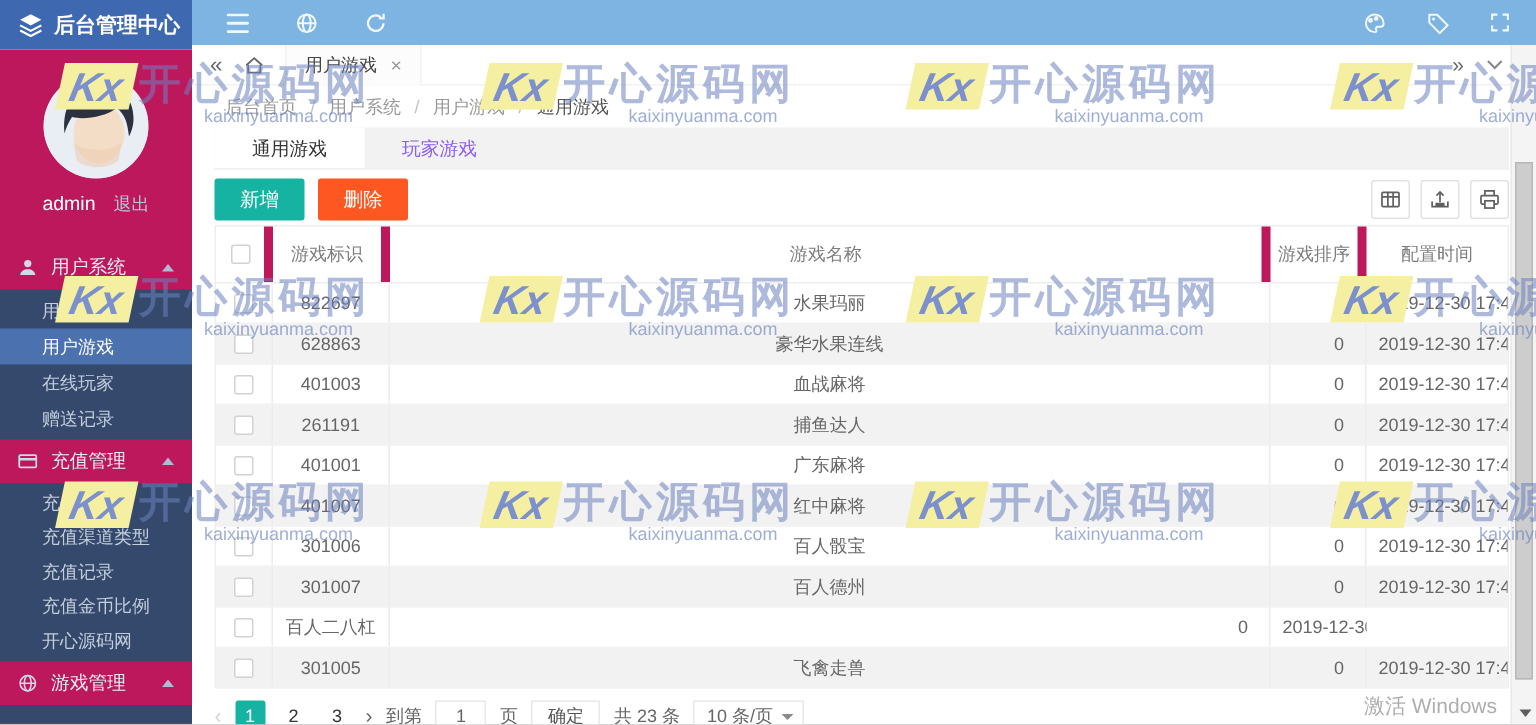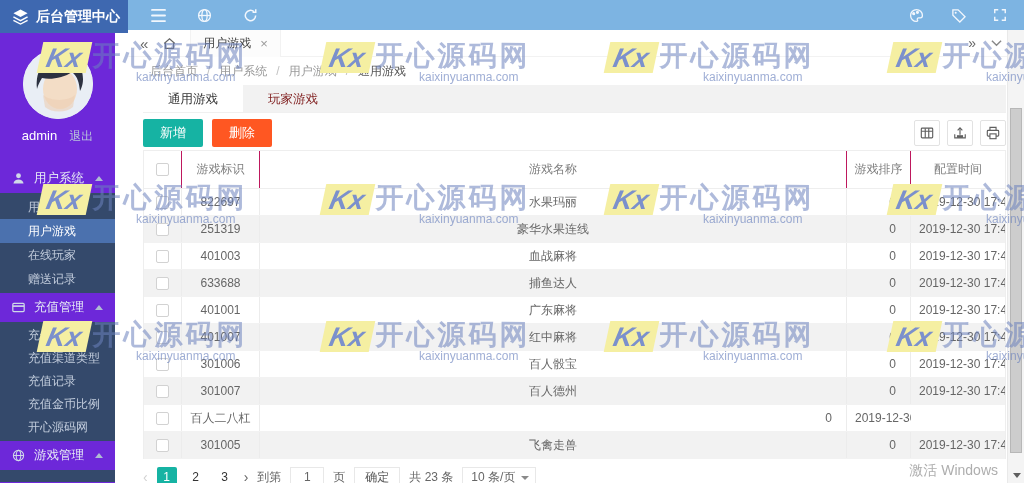--- a/index.html
+++ b/index.html
@@ -10,21 +10,21 @@
   
   .logo{position:absolute;left:0;top:0;width:128px;height:33px;background:#3e68b0;color:#fff;
         display:flex;align-items:center;gap:7px;padding-left:12px;font-size:14px;font-weight:bold;z-index:5}
   .topbar{position:absolute;left:128px;top:0;right:0;height:30px;background:#7db4e2;
           display:flex;align-items:center;color:#f2f7fd;z-index:5}
   .tbi{display:inline-flex;align-items:center;justify-content:center;width:16px;height:16px;cursor:pointer}
   .tb-left{display:flex;gap:30px;margin-left:22px}
   .tb-right{display:flex;gap:26px;margin-left:auto;margin-right:16px}
 
   
-  .sidebar{position:absolute;left:0;top:33px;width:115px;bottom:0;background:#6d28d9;z-index:4}
+  .sidebar{position:absolute;left:0;top:33px;width:128px;bottom:0;background:#be185d;z-index:4}
   .avatar{width:70px;height:70px;border-radius:50%;overflow:hidden;margin:16px auto 0;background:#e9eef5}
   .userline{text-align:center;margin-top:9px;color:#fff;font-size:13px}
   .userline .logout{color:#b9c6da;font-size:12px;margin-left:12px;cursor:pointer}
   .menu{margin-top:19px}
   .mparent{height:29px;display:flex;align-items:center;padding:0 12px;color:#e6ecf5;font-size:12.5px;cursor:pointer}
   .micon{width:14px;height:14px;margin-right:8px;display:inline-flex;color:#cfd9e8}
   .marrow{margin-left:auto;width:0;height:0;border-left:4px solid transparent;border-right:4px solid transparent;
           border-bottom:5px solid #aebcd2}
   .msub{background:#34496b;padding:2px 0}
   .msub:empty{height:12px}
@@ -44,35 +44,35 @@
   .tb-more{font-size:14px;cursor:pointer}
   .tb-drop{display:inline-flex;cursor:pointer;color:#888}
   .breadcrumb{position:absolute;left:128px;top:57px;right:17px;height:28px;display:flex;align-items:center;
               gap:9px;padding-left:22px;color:#999;z-index:2}
   .breadcrumb .sep{color:#c2c2c2}
   .breadcrumb .cur{color:#555}
 
   
   .card{position:absolute;left:143px;top:85px;width:863px;z-index:2}
   .card-tabs{height:28px;background:#f2f2f2;display:flex;border-bottom:1px solid #f0f0f0}
-  .ctab{width:100px;text-align:center;line-height:28px;color:#7f1d1d;font-size:12.5px;cursor:pointer}
+  .ctab{width:100px;text-align:center;line-height:28px;color:#8b5cf6;font-size:12.5px;cursor:pointer}
   .ctab.active{background:#fff;color:#333}
   .toolbar{display:flex;align-items:center;padding:6px 0 0;height:34px}
   .btn{height:28px;line-height:28px;padding:0 17px;border-radius:2px;color:#fff;font-size:13px;cursor:pointer}
   .btn.add{background:#16b3a3;margin-right:9px}
   .btn.del{background:#ff5722}
   .tool-right{margin-left:auto;display:flex}
   .ticon{width:26px;height:26px;border:1px solid #e2e2e2;border-radius:2px;background:#fff;color:#5f5f5f;
          display:flex;align-items:center;justify-content:center;margin-left:7px;cursor:pointer}
 
   
   .tbl{margin-top:3px;border:1px solid #eee;border-bottom:none}
   .thead,.trow{display:grid;grid-template-columns:38px 78px 1fr 64px 94px}
   .thead{height:38px;border-bottom:1px solid #eee}
-  .th{display:flex;align-items:center;justify-content:center;color:#7d7d7d;border-right:1px solid #be185d}
+  .th{display:flex;align-items:center;justify-content:center;color:#7d7d7d;border-right:6px solid #be185d}
   .th:last-child{border-right:none}
   .trow{height:27px;border-bottom:1px solid #f2f2f2}
   .trow:nth-of-type(even){background:#f2f2f2}
   .td{display:flex;align-items:center;color:#666;border-right:1px solid #ececec;overflow:hidden;white-space:nowrap}
   .td:last-child{border-right:none}
   .td.c{justify-content:center}
   .td.r{justify-content:flex-end;padding-right:14px}
   .td.l{padding-left:8px}
   .ckbox{width:13px;height:13px;border:1px solid #d2d2d2;border-radius:2px;background:#fff;cursor:pointer}
 
@@ -309,39 +309,39 @@
             </div>
             <div class="td c">822697</div>
             <div class="td c">水果玛丽</div>
             <div class="td r">0</div>
             <div class="td l">2019-12-30 17:47...</div>
           </div>
           <div class="trow">
             <div class="td c">
               <span class="ckbox"></span>
             </div>
-            <div class="td c">251319</div>
+            <div class="td c">628863</div>
             <div class="td c">豪华水果连线</div>
             <div class="td r">0</div>
             <div class="td l">2019-12-30 17:47...</div>
           </div>
           <div class="trow">
             <div class="td c">
               <span class="ckbox"></span>
             </div>
             <div class="td c">401003</div>
             <div class="td c">血战麻将</div>
             <div class="td r">0</div>
             <div class="td l">2019-12-30 17:47...</div>
           </div>
           <div class="trow">
             <div class="td c">
               <span class="ckbox"></span>
             </div>
-            <div class="td c">633688</div>
+            <div class="td c">261191</div>
             <div class="td c">捕鱼达人</div>
             <div class="td r">0</div>
             <div class="td l">2019-12-30 17:47...</div>
           </div>
           <div class="trow">
             <div class="td c">
               <span class="ckbox"></span>
             </div>
             <div class="td c">401001</div>
             <div class="td c">广东麻将</div>

